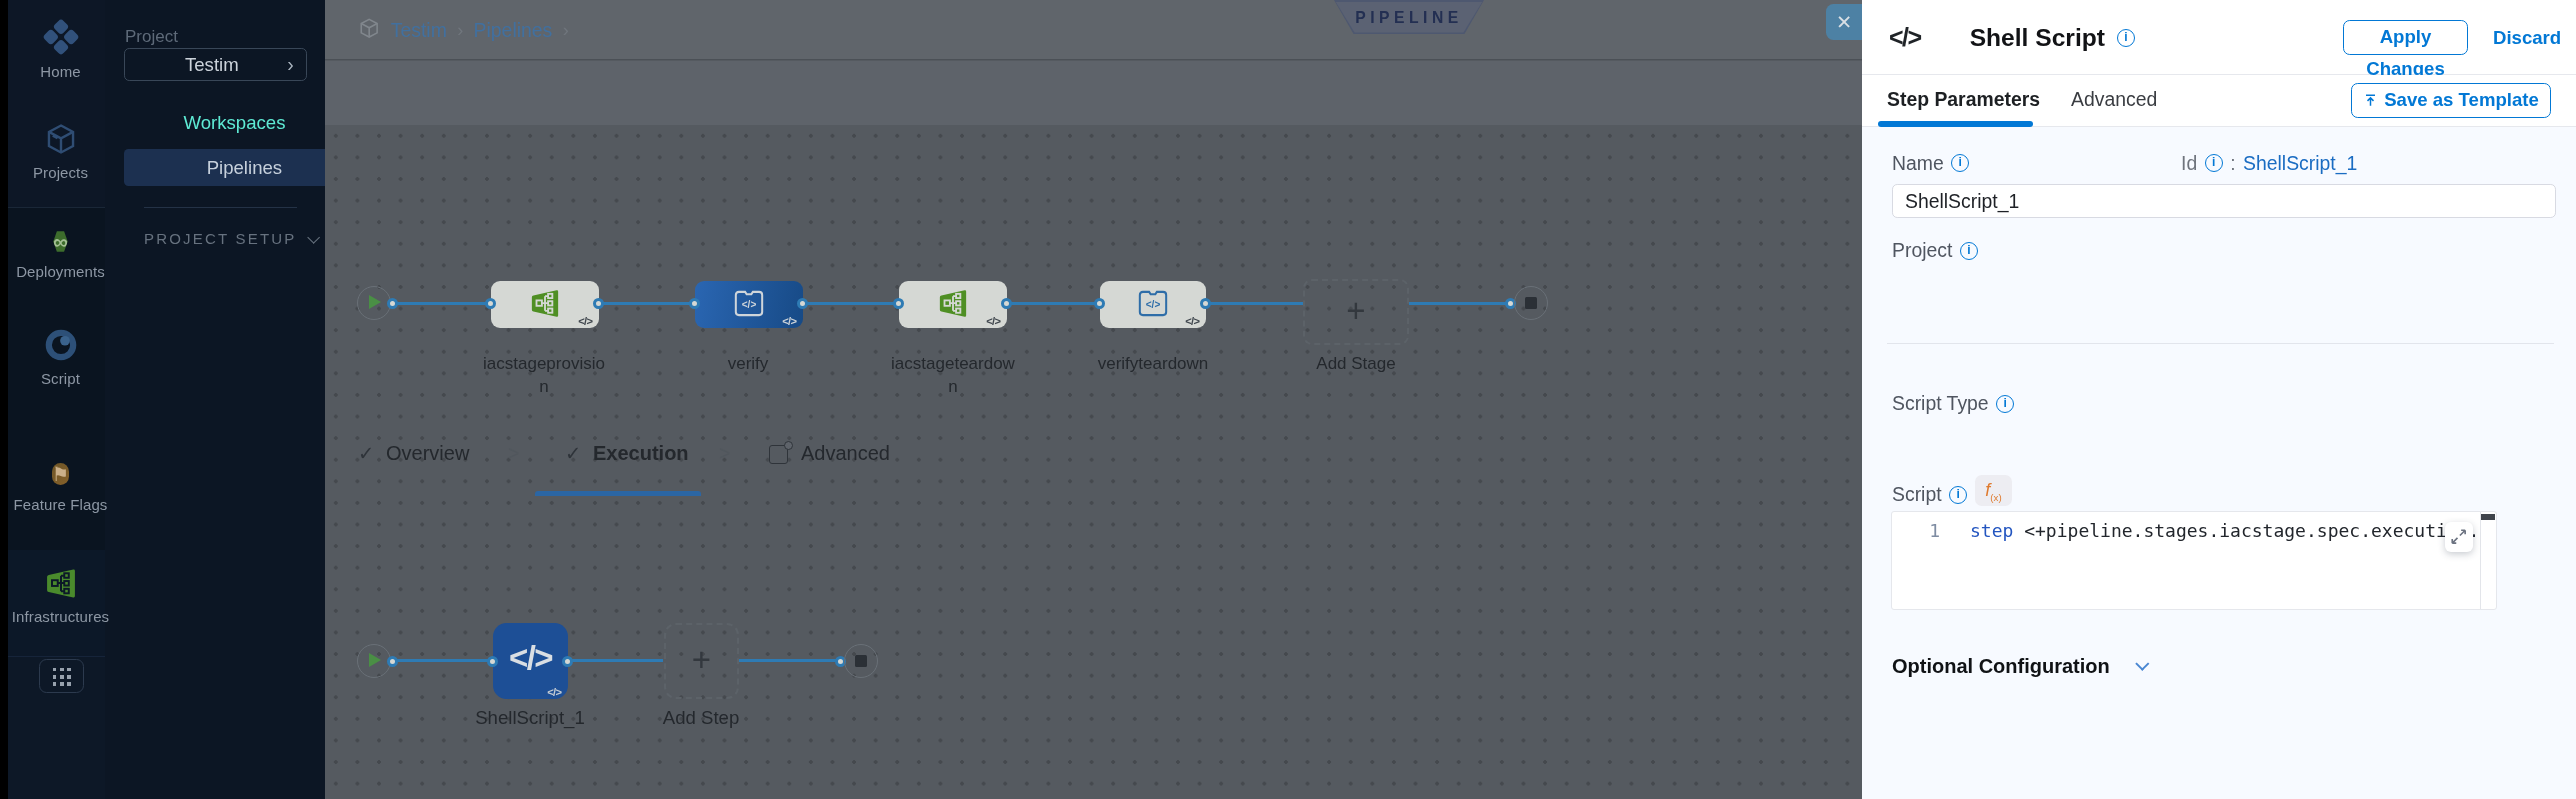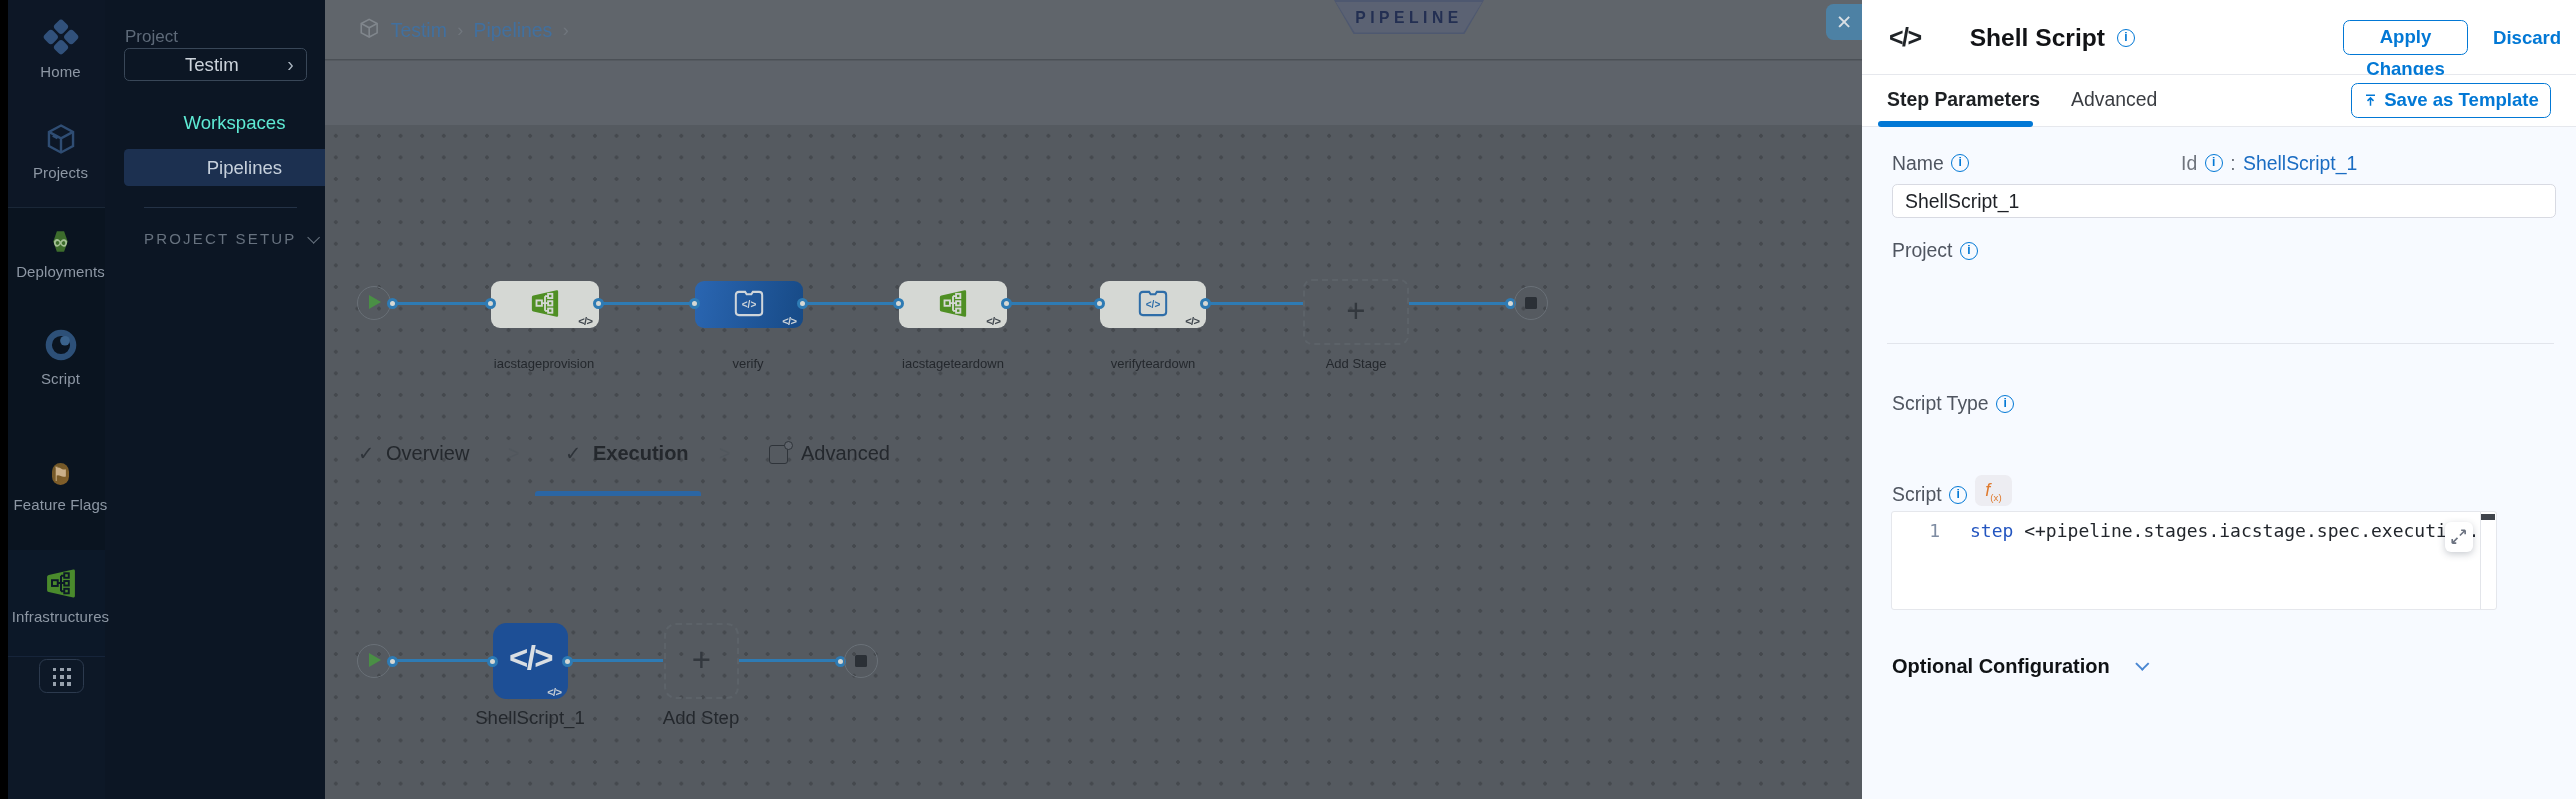--- a/index.html
+++ b/index.html
@@ -61,21 +61,21 @@
   .scircle { position:absolute; width:34px; height:34px; border:1.5px solid #697077; border-radius:50%; }
   .play-tri { position:absolute; left:11.2px; top:8.2px; width:0; height:0; border-left:12.7px solid #4a8f45; border-top:7.5px solid transparent; border-bottom:7.5px solid transparent; }
   .stop-sq { position:absolute; left:10.4px; top:10.4px; width:11.2px; height:11.2px; background:#2b3036; border-radius:1.5px; }
   .stage-card { position:absolute; top:281px; width:108px; height:47px; background:#d5d8d4; border-radius:9px; cursor:pointer; }
   .stage-card .cic { position:absolute; left:50%; top:50%; transform:translate(-50%,-50%); }
   .stage-card .mini { position:absolute; right:6.7px; bottom:0.7px; font-size:11.2px; font-weight:bold; color:#3f464d; letter-spacing:-0.7px; }
   .stage-card.blue { background:linear-gradient(100deg,#2a66b2,#174a86); }
   .stage-card.blue .mini { color:#ccd3d9; }
   .script-ic { color:#2e6da8; }
   .stage-card.blue .script-ic { color:#cfd5da; }
-  .stage-lbl { position:absolute; top:352px; width:128px; text-align:center; font-size:13px; line-height:23px; color:#24282d; word-break:break-all; }
+  .stage-lbl { position:absolute; top:352px; width:128px; text-align:center; font-size:17px; line-height:23px; color:#24282d; word-break:break-all; }
   .dashbox { position:absolute; border:2.2px dashed #5c6268; border-radius:9px; cursor:pointer; }
   .plus { position:absolute; left:50%; top:50%; transform:translate(-50%,-52%); font-size:33px; font-weight:300; color:#33383e; }
 
   .steptabs { position:absolute; left:0; top:442px; width:100%; height:60px; }
   .steptabs .t { position:absolute; font-size:20px; color:#24282d; cursor:pointer; }
   .steptabs .chk { position:absolute; font-size:19.4px; color:#2f343a; }
   .steptabs .gt { position:absolute; font-size:19.4px; color:#51575d; }
   .tab-underline { position:absolute; left:210px; top:49px; width:166px; height:5.2px; background:#2b66a4; border-radius:3px 3px 0 0; }
   .advic { position:absolute; left:444px; top:3px; width:19.4px; height:19.4px; border:1.9px solid #2f343a; border-radius:3px; }
   .advic i { position:absolute; right:-5.2px; top:-5.2px; width:9px; height:9px; border:1.9px solid #2f343a; border-radius:50%; background:#5e636a; }

